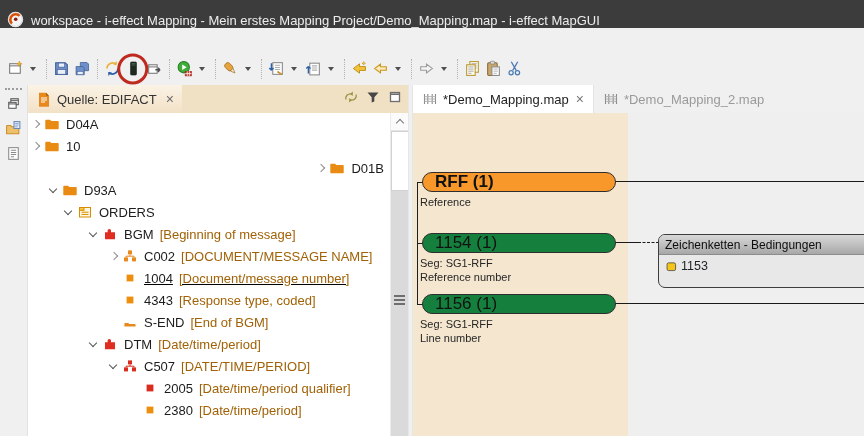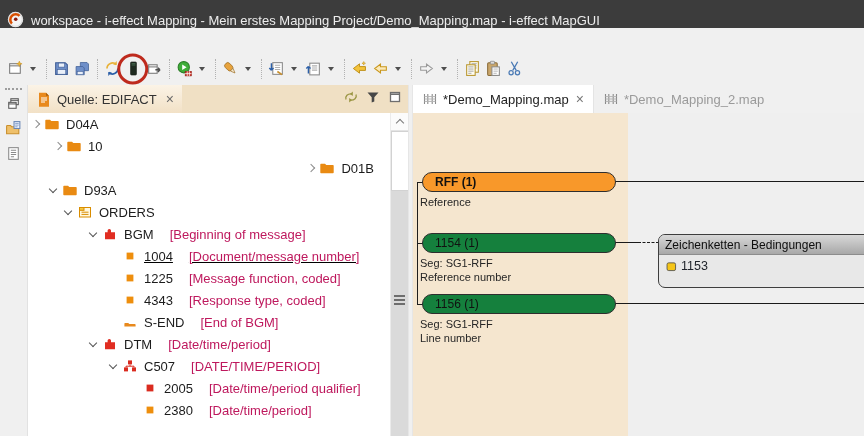--- a/index.html
+++ b/index.html
@@ -57,21 +57,21 @@
   .tree{position:absolute;left:0;top:28px;width:362px;height:323px;overflow:hidden;background:#FFF;}
   .tree-row{display:flex;align-items:center;height:22px;white-space:nowrap;}
   .twistie{width:16px;height:16px;position:relative;flex:none;}
   .twistie.collapsed::before{content:"";position:absolute;left:5px;top:5px;width:5px;height:5px;
       border-top:1.4px solid #8C8C8C;border-right:1.4px solid #8C8C8C;transform:rotate(45deg);}
   .twistie.expanded::before{content:"";position:absolute;left:4px;top:4px;width:5px;height:5px;
       border-top:1.4px solid #555;border-right:1.4px solid #555;transform:rotate(135deg);}
   .nicon{width:16px;height:16px;flex:none;margin-right:6px;display:inline-flex;}
   .nicon svg{width:16px;height:16px;}
   .tree-row .code{font-size:13px;color:#1C1C1C;}
-  .tree-row .desc{font-size:13px;color:#be185d;margin-left:16px;text-align:right;}
+  .tree-row .desc{font-size:13px;color:#a16207;margin-left:6px;text-align:right;}
 
   
   .vscroll{position:absolute;right:0;top:28px;width:18px;height:323px;background:#DADADA;border-left:1px solid #EBEBEB;}
   .sb-btn{position:absolute;left:0;top:0;width:18px;height:18px;background:#FBFBFB;border-bottom:1px solid #E4E4E4;}
   .sb-btn::before{content:"";position:absolute;left:5.5px;top:7px;width:5px;height:5px;
       border-top:1.4px solid #7A7A7A;border-right:1.4px solid #7A7A7A;transform:rotate(-45deg);}
   .sb-thumb{position:absolute;left:0;top:18px;width:18px;height:60px;background:#FFF;border:1px solid #D2D2D2;}
   .sb-grip{position:absolute;left:3px;top:182px;width:11px;height:10px;
       border-top:2px solid #6E6E6E;border-bottom:2px solid #6E6E6E;}
   .sb-grip::before{content:"";display:block;margin-top:2px;border-top:2px solid #6E6E6E;}
@@ -99,21 +99,21 @@
 
   .wire{position:absolute;height:2px;border-top:1.3px solid #1A1A1A;}
   .w-rff{left:202px;top:68px;width:249px;}
   .w-1154{left:202px;top:129px;width:23px;}
   .w-1154-dash{left:225px;top:129px;width:21px;border-top:1.3px dashed #1A1A1A;}
   .w-1156{left:202px;top:190px;width:249px;}
 
   .map-node{position:absolute;left:9px;width:194px;}
   .map-node.node-0{top:59px;} .map-node.node-1{top:120px;} .map-node.node-2{top:181px;}
   .pill{height:20px;border:1.4px solid #2E2E2E;border-radius:10px;display:flex;align-items:center;
-        padding-left:12px;font-size:12px;color:#111;}
+        padding-left:12px;font-size:17px;color:#111;}
   .map-node.v-dark .pill{background:#F8982A;font-weight:bold;}
   .map-node.v-light .pill{background:#15803d;font-weight:normal;}
   .subs{margin:4px 0 0 -2px;font-size:11px;line-height:13.5px;color:#262626;}
 
   .cond-box{position:absolute;left:245px;top:121px;width:240px;height:54px;background:#E8E8E8;
             border:1.3px solid #3E3E3E;border-radius:7px;overflow:hidden;}
   .cond-header{height:20px;background:linear-gradient(#D8D8D8,#A8A8A8);border-bottom:1px solid #8C8C8C;
                font-size:12px;color:#0E0E0E;padding:3px 6px 0 6px;white-space:nowrap;}
   .cond-body{padding:4px 6px;}
   .cond-item{display:flex;align-items:center;gap:3px;font-size:12.5px;color:#20242B;}
@@ -399,21 +399,21 @@
         <div class="tree-row node-0" style="">
             <span class="twistie collapsed"></span>
             <span class="nicon">
               <svg viewBox="0 0 16 16">
                 <path d="M1.3 4.4c0-.4.3-.7.7-.7h4l1.3 1.3h6.7c.4 0 .7.3.7.7v6.9c0 .4-.3.7-.7.7H2c-.4 0-.7-.3-.7-.7z" fill="#E98A12"></path>
               </svg>
             </span>
             <span class="code">D04A</span>
             <span class="desc"></span>
           </div>
-          <div class="tree-row node-1" style="padding-left: 22px;">
+          <div class="tree-row node-1" style="padding-left: 0;">
             <span class="twistie collapsed"></span>
             <span class="nicon">
               <svg viewBox="0 0 16 16">
                 <path d="M1.3 4.4c0-.4.3-.7.7-.7h4l1.3 1.3h6.7c.4 0 .7.3.7.7v6.9c0 .4-.3.7-.7.7H2c-.4 0-.7-.3-.7-.7z" fill="#E98A12"></path>
               </svg>
             </span>
             <span class="code">10</span>
             <span class="desc"></span>
           </div>
           <div class="tree-row node-2" style="padding-left: 18px; justify-content: flex-end;">
@@ -451,39 +451,42 @@
           <div class="tree-row node-5" style="padding-left: 58px;">
             <span class="twistie expanded"></span>
             <span class="nicon">
               <svg viewBox="0 0 16 16">
                 <path d="M3 6.2h2.6V4.6a1.7 1.7 0 0 1 3.4 0v1.6H13v7H3z" fill="#E02D22"></path>
               </svg>
             </span>
             <span class="code">BGM</span>
             <span class="desc">[Beginning of message]</span>
           </div>
+          <div class="tree-row node-6" style="padding-left: 78px;">
+            <span class="twistie collapsed"></span>
+            <span class="nicon">
+              <svg viewBox="0 0 16 16">
+                <path d="M8 6.5v1.7M4 9.5V8.2h8v1.3" stroke="#E8891D" fill="none"></path>
+                <rect x="6" y="2.4" width="4" height="4" fill="#E8891D"></rect>
+                <rect x="2" y="9.4" width="4" height="4" fill="#E8891D"></rect>
+                <rect x="10" y="9.4" width="4" height="4" fill="#E8891D"></rect>
+              </svg>
+            </span>
+            <span class="code">C002</span>
+            <span class="desc">[DOCUMENT/MESSAGE NAME]</span>
+          </div>
           <div class="tree-row node-7" style="padding-left: 78px; text-decoration: underline;">
             <span class="twistie none"></span>
             <span class="nicon">
               <svg viewBox="0 0 16 16">
                 <rect x="4.6" y="4.6" width="6.8" height="6.8" fill="#EE8E0D"></rect>
               </svg>
             </span>
             <span class="code">1004</span>
             <span class="desc">[Document/message number]</span>
-          </div>
-          <div class="tree-row node-8" style="padding-left: 78px;">
-            <span class="twistie none"></span>
-            <span class="nicon">
-              <svg viewBox="0 0 16 16">
-                <rect x="4.6" y="4.6" width="6.8" height="6.8" fill="#EE8E0D"></rect>
-              </svg>
-            </span>
-            <span class="code">1225</span>
-            <span class="desc">[Message function, coded]</span>
           </div>
           <div class="tree-row node-9" style="padding-left: 78px;">
             <span class="twistie none"></span>
             <span class="nicon">
               <svg viewBox="0 0 16 16">
                 <rect x="4.6" y="4.6" width="6.8" height="6.8" fill="#EE8E0D"></rect>
               </svg>
             </span>
             <span class="code">4343</span>
             <span class="desc">[Response type, coded]</span>

